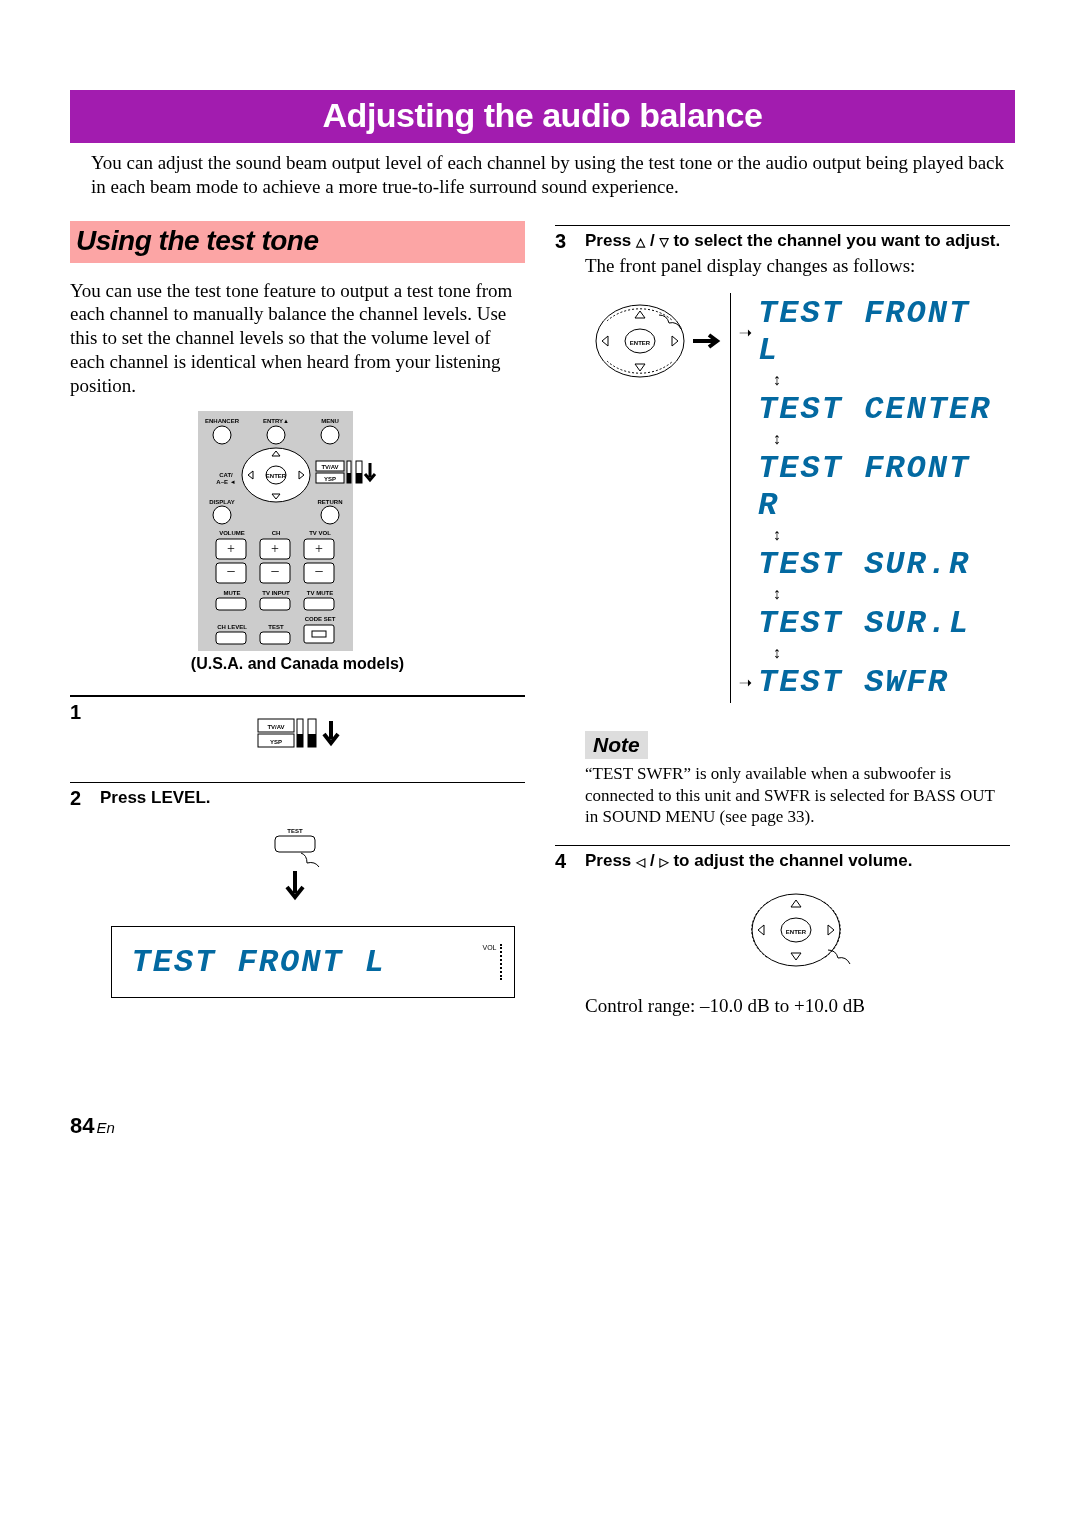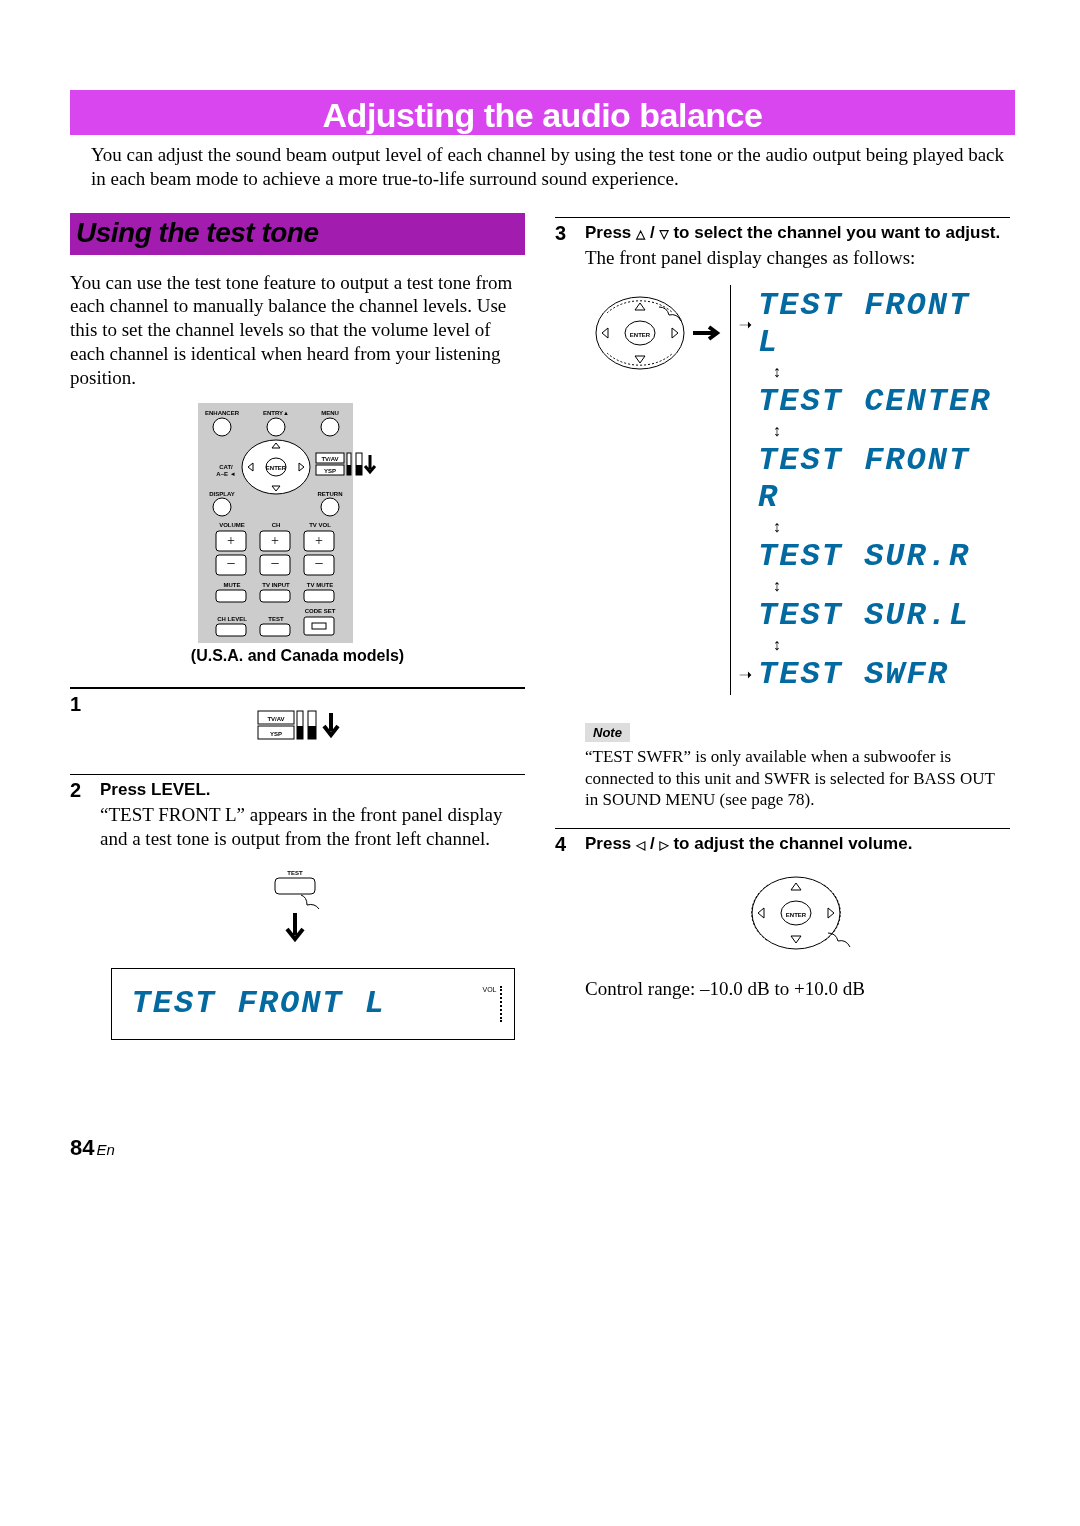--- a/index.html
+++ b/index.html
@@ -7,45 +7,45 @@
     padding: 0;
     background: #fff;
     font-family: "Times New Roman", Times, serif;
     color: #000;
     width: 1080px;
   }
   .page {
     padding: 90px 65px 30px 70px;
   }
   .banner {
-    background: #d946ef;
+    background: #a21caf;
     color: #fff;
     font-family: Arial, Helvetica, sans-serif;
     font-weight: bold;
     font-size: 34px;
     text-align: center;
-    padding: 6px 0 0 0;
+    padding: 6px 0 8px 0;
     letter-spacing: -0.5px;
   }
   .intro {
     font-size: 19px;
     line-height: 1.25;
     margin-top: 8px;
     margin-left: 21px;
   }
   .columns {
     display: flex;
     gap: 30px;
     margin-top: 22px;
   }
   .col {
     width: 455px;
   }
   .section-title {
-    background: #a21caf;
+    background: #fca5a5;
     font-family: Arial, Helvetica, sans-serif;
     font-weight: bold;
     font-style: italic;
     font-size: 28px;
     padding: 4px 8px 6px 6px;
     letter-spacing: -0.5px;
   }
   .body-text {
     font-size: 19px;
     line-height: 1.25;
@@ -97,21 +97,21 @@
     line-height: 1.25;
     margin-top: 2px;
   }
   .tri { font-family: sans-serif; font-size: 12px; display:inline-block; vertical-align: baseline; }
   .note-label {
     display: inline-block;
     background: #ddd;
     font-family: Arial, Helvetica, sans-serif;
     font-weight: bold;
     font-style: italic;
-    font-size: 13px;
+    font-size: 21px;
     padding: 2px 8px;
     margin-top: 10px;
   }
   .pagefoot {
     font-family: Arial, Helvetica, sans-serif;
     font-weight: bold;
     font-size: 22px;
     margin-top: 95px;
   }
   .pagefoot .en {
@@ -264,21 +264,20 @@
             <path d="M78 12 v18 m-7 -5 l7 9 l7 -9" stroke="#000" stroke-width="4" fill="none"></path>
           </svg>
         </div>
       </div>
 
       <hr class="thin-rule">
       <div class="step">
         <div class="step-num">2</div>
         <div class="step-body">
           <div class="step-bold">Press LEVEL.</div>
-          <div class="step-body-text">“TEST FRONT L” appears in the front panel display and a test tone is output from the front left channel.</div>
 
           <svg width="120" height="95" style="display:block;margin:14px auto 0 auto">
             <text x="42" y="10" class="lbl">TEST</text>
             <rect x="22" y="13" width="40" height="16" rx="4" class="rbtn"></rect>
 
             <path d="M48 30 q6 2 6 10 q8 -2 12 4" fill="none" stroke="#000"></path>
             <path d="M42 48 v22 m-8 -6 l8 10 l8 -10" stroke="#000" stroke-width="4" fill="none"></path>
           </svg>
 
           <div class="panel-display">
@@ -346,21 +345,21 @@
               <div class="updown">↕</div>
               <div class="seq-row">
                   <span>➝</span>
                   <span class="seg">TEST SWFR</span>
                 </div>
             </div>
           </div>
 
           <div style="margin-top:18px">
             <span class="note-label">Note</span>
-            <div class="step-body-text" style="font-size:17px;margin-top:4px">“TEST SWFR” is only available when a subwoofer is connected to this unit and SWFR is selected for BASS OUT in SOUND MENU (see page 78).</div>
+            <div class="step-body-text" style="font-size:17px;margin-top:4px">“TEST SWFR” is only available when a subwoofer is connected to this unit and SWFR is selected for BASS OUT in SOUND MENU (see page 33).</div>
           </div>
         </div>
       </div>
 
       <hr class="thin-rule">
       <div class="step">
         <div class="step-num">4</div>
         <div class="step-body">
           <div class="step-bold">
             <span>Press </span><span class="tri">◁</span> / <span class="tri">▷</span><span> to adjust the channel volume.</span>

